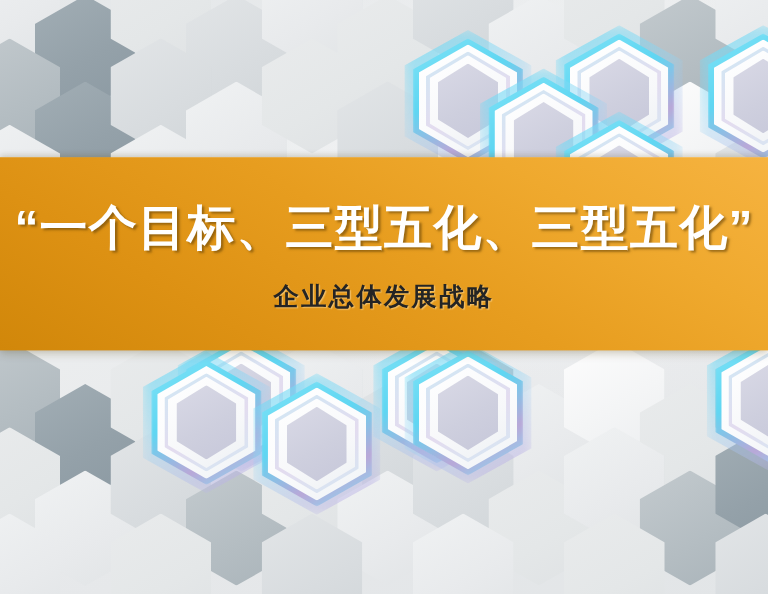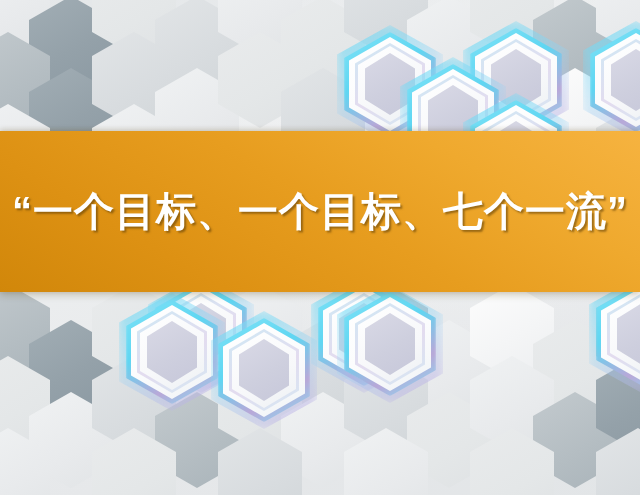--- a/index.html
+++ b/index.html
@@ -229,16 +229,17 @@
         <div class="g-halo"></div>
         <div class="ring g-outer"></div>
         <div class="ring g-white"></div>
         <div class="ring g-inner-glow"></div>
         <div class="ring g-white2"></div>
         <div class="ring g-core"></div>
       </div>
     </div>
 
   <div id="band" style="top: 131px; height: 161px;">
-    <div id="title" style="font-size: 40px; color: rgb(255, 255, 255);">“一个目标、一个目标、七个一流”</div>
+    <div id="title" style="font-size: 40px; color: rgb(255, 255, 255);">“一个目标、三型五化、三型五化”</div>
+    <div id="subtitle" style="font-size: 21px; color: rgb(36, 36, 36); margin-top: 16px;">企业总体发展战略</div>
   </div>
 
 </div>
 
 </body></html>

